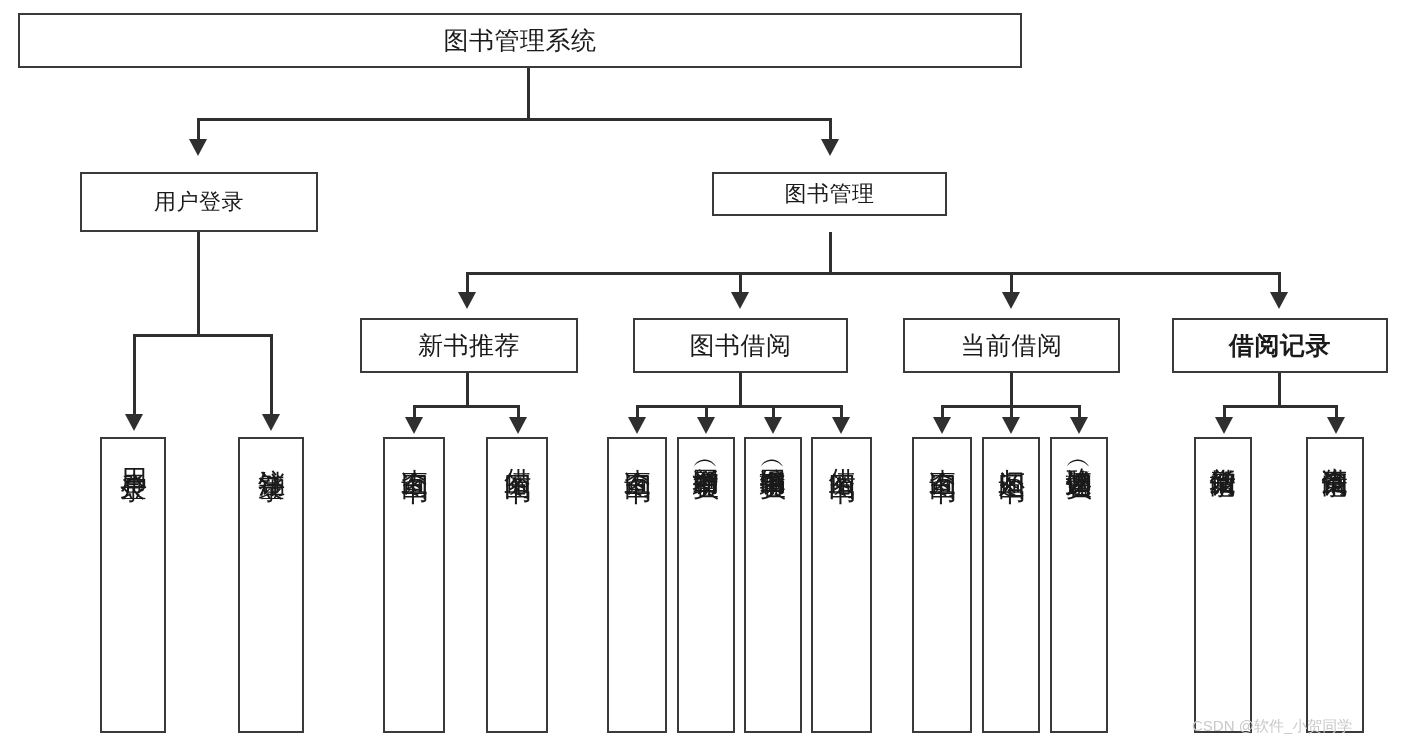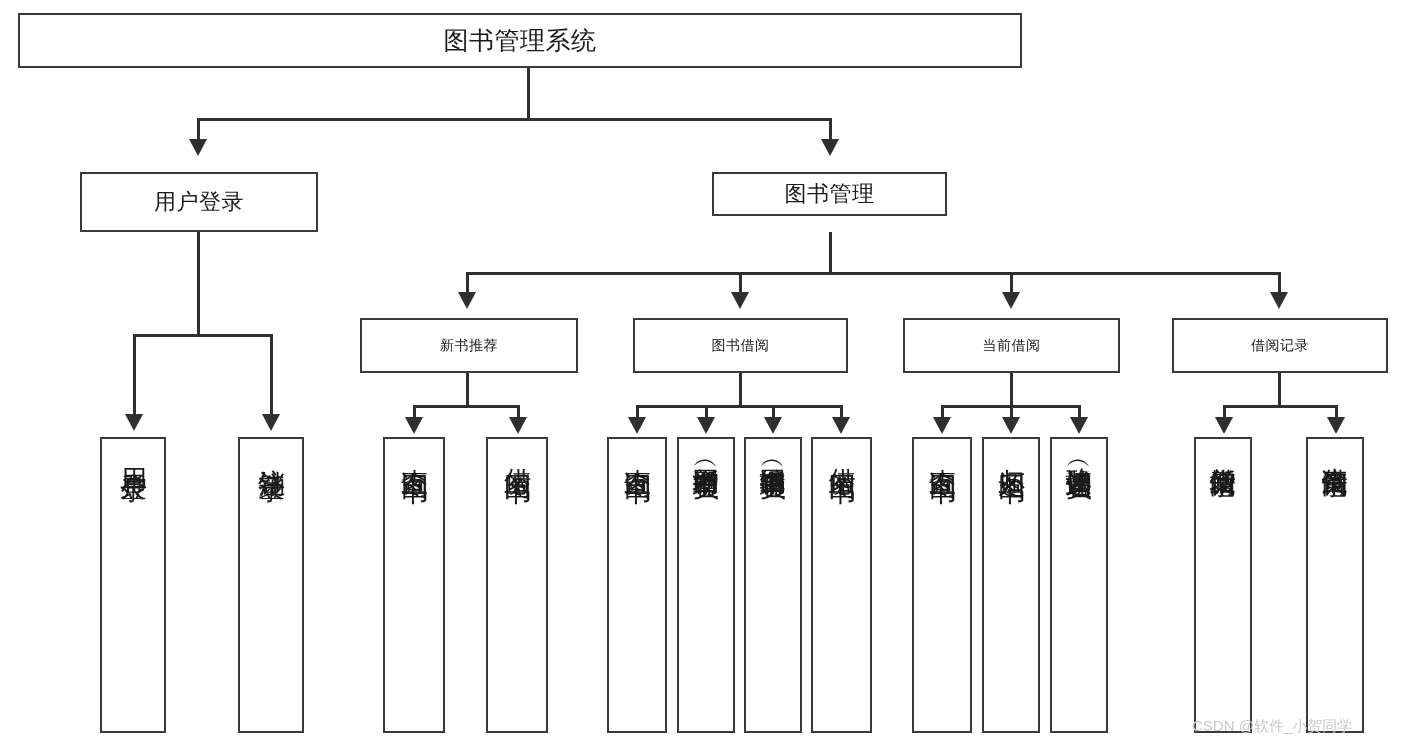--- a/index.html
+++ b/index.html
@@ -30,21 +30,21 @@
   .node .lbl{
     display:block;
     line-height:1.18;
     white-space:nowrap;
     letter-spacing:.5px;
   }
   
   .node.root{font-size:25px;}
   
   .node.h1{font-size:22px;}
-  .node.h2{font-size:14px;}
+  .node.h2{font-size:25px;}
   
   .node.leaf{
     align-items:flex-start;
     justify-content:center;
     padding-top:8px;
   }
   .node.leaf .lbl{
     writing-mode:vertical-rl;
     text-orientation:upright;
     font-size:27px;
@@ -126,21 +126,21 @@
 
   <div class="node h2" style="left:360px;top:318px;width:218px;height:55px;">
     <span class="lbl">新书推荐</span>
   </div>
   <div class="node h2" style="left:633px;top:318px;width:215px;height:55px;">
     <span class="lbl">图书借阅</span>
   </div>
   <div class="node h2" style="left:903px;top:318px;width:217px;height:55px;">
     <span class="lbl">当前借阅</span>
   </div>
-  <div class="node h2" style="left:1172px;top:318px;width:216px;height:55px;">
+  <div class="node h2" style="left:1172px;top:318px;width:216px;height:55px;font-weight:bold;">
     <span class="lbl">借阅记录</span>
   </div>
 
   <div class="edge v" style="left:466px;top:373px;height:34px;"></div>
   <div class="edge h" style="left:413px;top:405px;width:106px;"></div>
   <div class="edge v" style="left:413px;top:405px;height:14px;"></div>
   <div class="arrow" style="left:405px;top:417px;"></div>
   <div class="edge v" style="left:517px;top:405px;height:14px;"></div>
   <div class="arrow" style="left:509px;top:417px;"></div>
 

